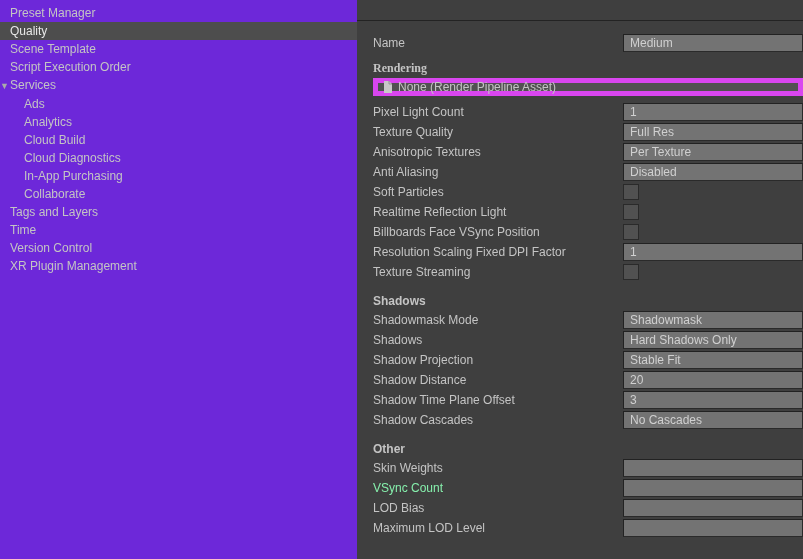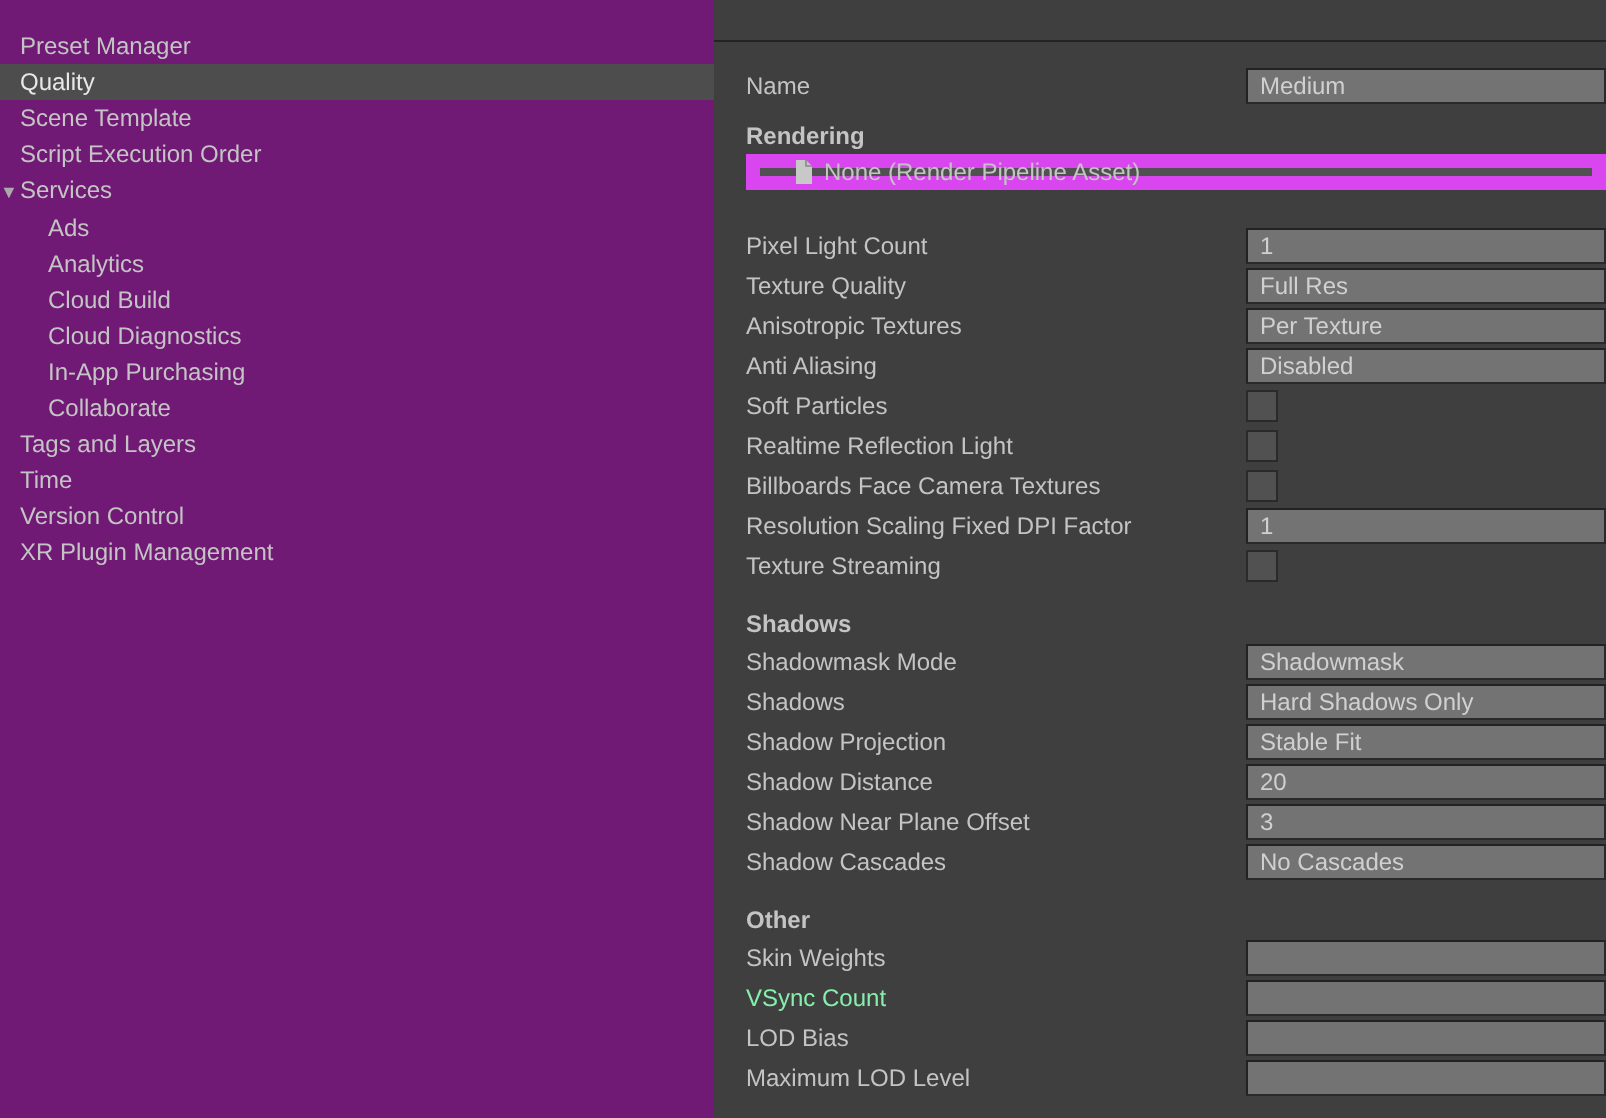--- a/index.html
+++ b/index.html
@@ -7,22 +7,22 @@
     width: 803px; height: 559px;
     font-family: -apple-system, "Segoe UI", Arial, sans-serif;
     font-size: 12px;
     color: #c4c4c4;
     background: #383838;
     overflow: hidden;
   }
   .root { display: flex; width: 100%; height: 100%; }
   .sidebar {
     width: 357px;
-    background: #701a75;
-    padding-top: 14px;
+    background: #6d28d9;
+    padding-top: 4px;
     overflow: hidden;
   }
   .side-item {
     padding: 1px 0 1px 10px;
     line-height: 16px;
     cursor: pointer;
     white-space: nowrap;
   }
   .side-item.selected {
     background: #4d4d4d;
@@ -79,29 +79,29 @@
     width: 16px; height: 16px;
     background: #515151;
     border: 1px solid #2a2a2a;
   }
   .section-header {
     font-weight: bold;
     color: #c4c4c4;
     margin-top: 12px;
     margin-bottom: 2px;
   }
-  .section-header.first { margin-top: 8px; }
+  .section-header.first { margin-top: 8px; font-family: Liberation Serif, serif; }
   .pipeline-row {
     background: #515151;
-    border: 7px solid #d946ef;
+    border: 5px solid #d946ef;
     height: 18px;
     display: flex;
     align-items: center;
-    padding: 0 16px;
-    margin-bottom: 18px;
+    padding: 0 4px;
+    margin-bottom: 6px;
     margin-right: 0;
   }
   .doc-icon {
     width: 12px; height: 12px;
     display: inline-flex;
     align-items: center;
     justify-content: center;
     margin-right: 4px;
   }
   .doc-icon svg { display: block; }
@@ -166,21 +166,21 @@
       </div>
     <div class="row">
         <span class="label">Soft Particles</span>
         <div class="checkbox"></div>
       </div>
     <div class="row">
         <span class="label">Realtime Reflection Light</span>
         <div class="checkbox"></div>
       </div>
     <div class="row">
-        <span class="label">Billboards Face Camera Textures</span>
+        <span class="label">Billboards Face VSync Position</span>
         <div class="checkbox"></div>
       </div>
     <div class="row">
         <span class="label">Resolution Scaling Fixed DPI Factor</span>
         <div class="field">1</div>
       </div>
     <div class="row">
         <span class="label">Texture Streaming</span>
         <div class="checkbox"></div>
       </div>
@@ -196,21 +196,21 @@
       </div>
     <div class="row">
         <span class="label">Shadow Projection</span>
         <div class="field">Stable Fit</div>
       </div>
     <div class="row">
         <span class="label">Shadow Distance</span>
         <div class="field">20</div>
       </div>
     <div class="row">
-        <span class="label">Shadow Near Plane Offset</span>
+        <span class="label">Shadow Time Plane Offset</span>
         <div class="field">3</div>
       </div>
     <div class="row">
         <span class="label">Shadow Cascades</span>
         <div class="field">No Cascades</div>
       </div>
 
     <div class="section-header">Other</div>
     <div class="row">
         <span class="label">Skin Weights</span>

